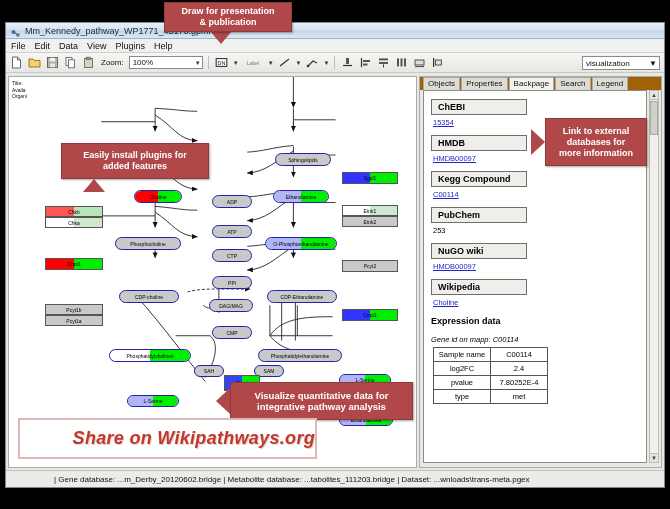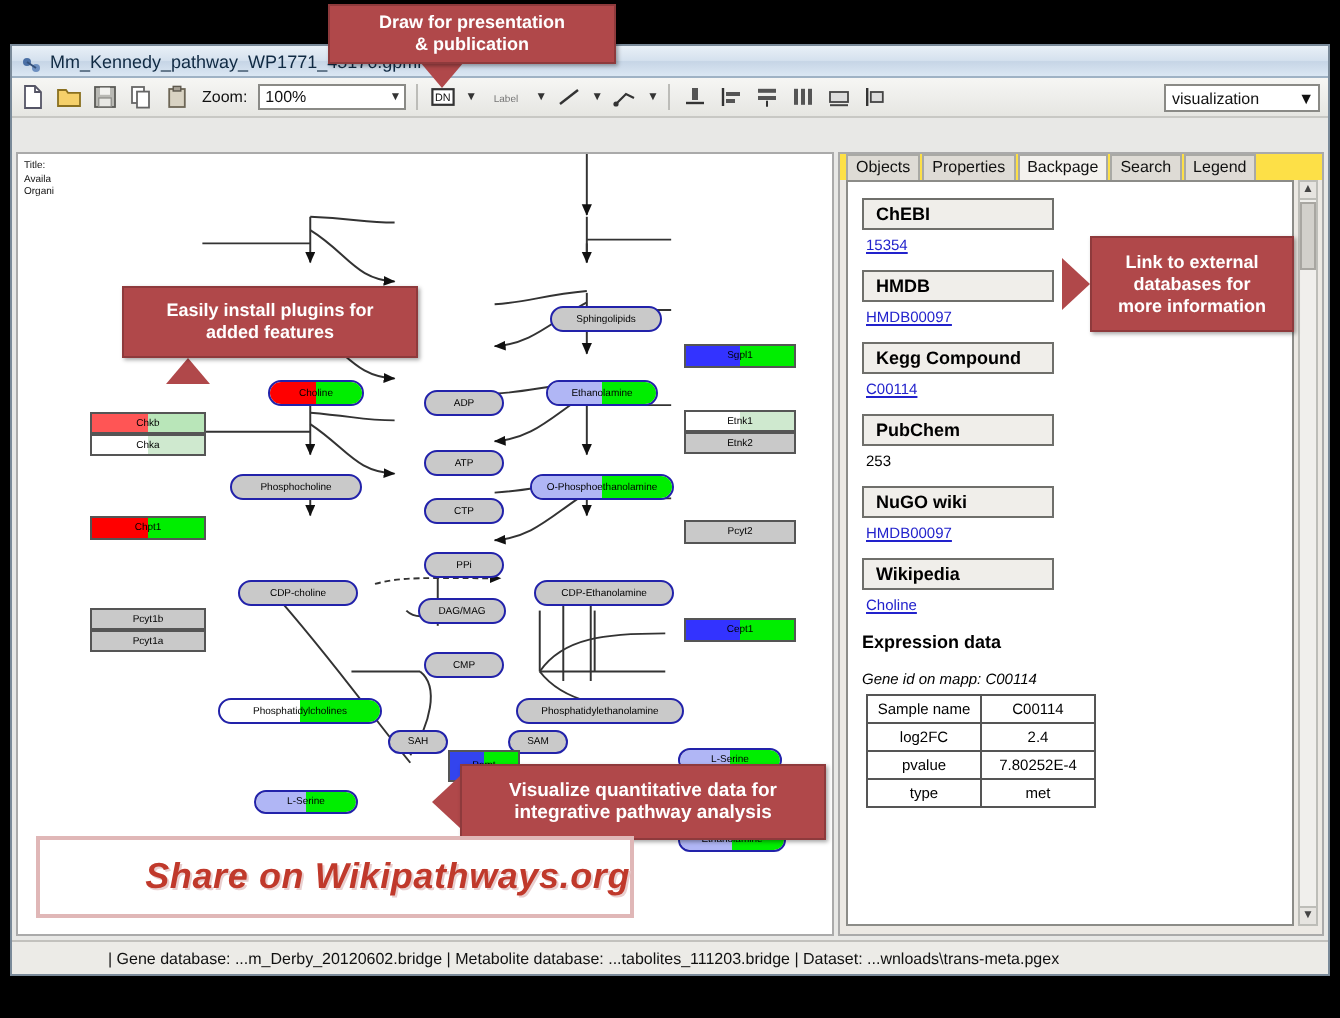--- a/index.html
+++ b/index.html
@@ -31,21 +31,21 @@
   .visbox{position:absolute;right:4px;top:3px;width:78px;height:14px;border:1px solid #8a8a86;background:#fff;
           font-size:8px;color:#111;display:flex;align-items:center;justify-content:space-between;
           padding:0 2px 0 3px;box-sizing:border-box;}
 
   .body{position:absolute;left:0;top:51px;right:0;bottom:17px;display:flex;}
   .canvaswrap{position:relative;flex:1 1 auto;background:#fff;border:1px solid #aaa;margin:2px 0 2px 2px;overflow:hidden;padding-left:20px;}
   .sidewrap{width:243px;flex:0 0 auto;margin:2px 2px 2px 2px;background:#ece9e4;border:1px solid #aaa;
             position:relative;box-sizing:border-box;}
 
   
-  .tabs{display:flex;height:13px;align-items:flex-start;padding-left:3px;background:#fde047;}
+  .tabs{display:flex;height:13px;align-items:flex-start;padding-left:3px;background:#a16207;}
   .tab{font-size:8px;color:#111;padding:1px 4px;border:1px solid #a9a9a5;border-bottom:none;background:#dedbd5;
        margin-right:1px;line-height:10px;}
   .tab.active{background:#f4f2ee;padding-bottom:2px;}
   .sidepanel{position:absolute;left:3px;top:13px;right:14px;bottom:4px;background:#fff;border:1px solid #8c8c88;
              overflow:hidden;}
   .sidescroll-v{position:absolute;right:2px;top:13px;bottom:4px;width:10px;background:#f0efec;border:1px solid #bdbdb8;box-sizing:border-box;}
   .sidescroll-v .thumb{position:absolute;left:0;right:0;top:10px;height:34px;background:#d2d0cb;border:1px solid #a8a6a1;box-sizing:border-box;}
   .sc-arrow{position:absolute;left:0;right:0;height:9px;background:#e6e4e0;border-bottom:1px solid #bdbdb8;font-size:6px;
             text-align:center;line-height:9px;color:#444;box-sizing:border-box;}
   .sc-arrow.bot{top:auto;bottom:0;border-bottom:none;border-top:1px solid #bdbdb8;}
@@ -107,20 +107,28 @@
       <span class="tb-icon">
         <svg width="11" height="11" viewBox="0 0 11 11">
             <circle cx="3.5" cy="4" r="2" fill="#4a6fa5"></circle>
             <circle cx="8" cy="7" r="2" fill="#6d8fc0"></circle>
             <line x1="3.5" y1="4" x2="8" y2="7" stroke="#33507a" stroke-width="1"></line>
           </svg>
       </span>
       <span class="tb-text">Mm_Kennedy_pathway_WP1771_45176.gpml</span>
     </div>
 
+    <div class="menubar">
+      <span>File</span>
+      <span>Edit</span>
+      <span>Data</span>
+      <span>View</span>
+      <span>Plugins</span>
+      <span>Help</span>
+    </div>
 
     <div class="toolbar">
       <div class="tbtn">
         <svg width="13" height="13" viewBox="0 0 13 13">
             <path d="M2.5 1h5l3 3v8h-8z" fill="#fff" stroke="#556" stroke-width=".9"></path>
             <path d="M7.5 1v3h3" fill="none" stroke="#556" stroke-width=".9"></path>
           </svg>
       </div>
       <div class="tbtn">
         <svg width="13" height="13" viewBox="0 0 13 13">
@@ -559,21 +567,21 @@
           <div class="sc-arrow bot">▼</div>
         </div>
       </div>
     </div>
 
     <div class="statusbar">
       <span>| Gene database: ...m_Derby_20120602.bridge | Metabolite database: ...tabolites_111203.bridge | Dataset: ...wnloads\trans-meta.pgex</span>
     </div>
   </div>
 
-  <div class="callout" style="left:164px;top:2px;width:144px;height:30px;white-space:pre-line;">Draw for presentation
+  <div class="callout" style="left:164px;top:2px;width:128px;height:30px;white-space:pre-line;">Draw for presentation
 &amp; publication</div>
   <div class="arrowdown" style="left:210px;top:31px;"></div>
 
   <div class="callout" style="left:545px;top:118px;width:102px;height:48px;white-space:pre-line;">Link  to external
 databases  for
 more information</div>
   <div class="arrowright" style="left:531px;top:129px;"></div>
 
   <div class="sharebox">
     <span>Share on Wikipathways.org</span>

